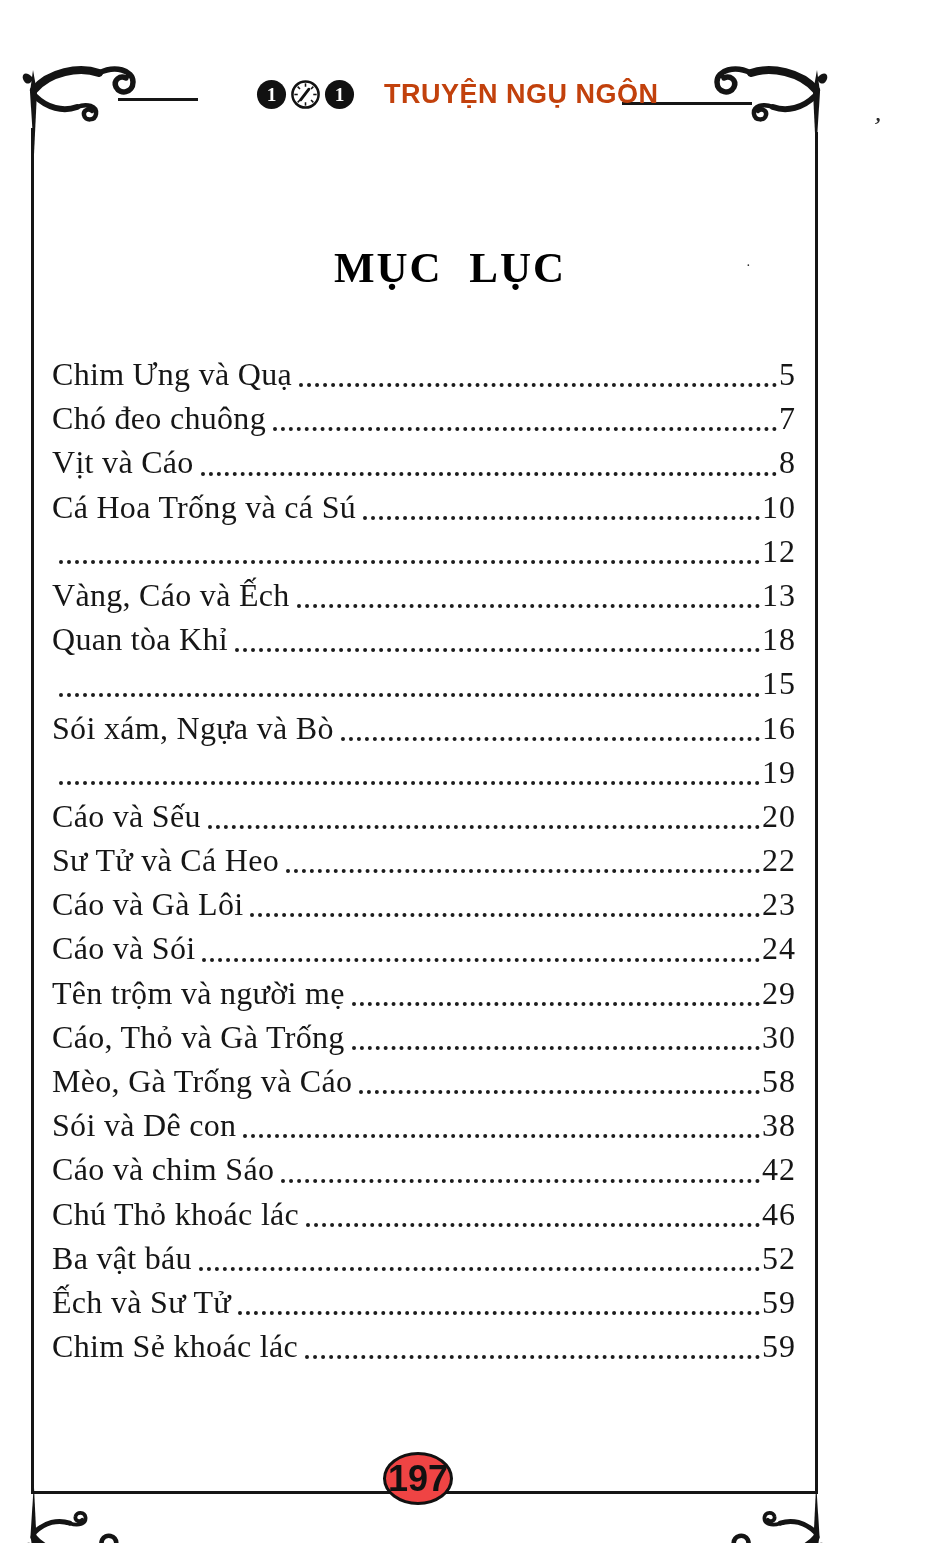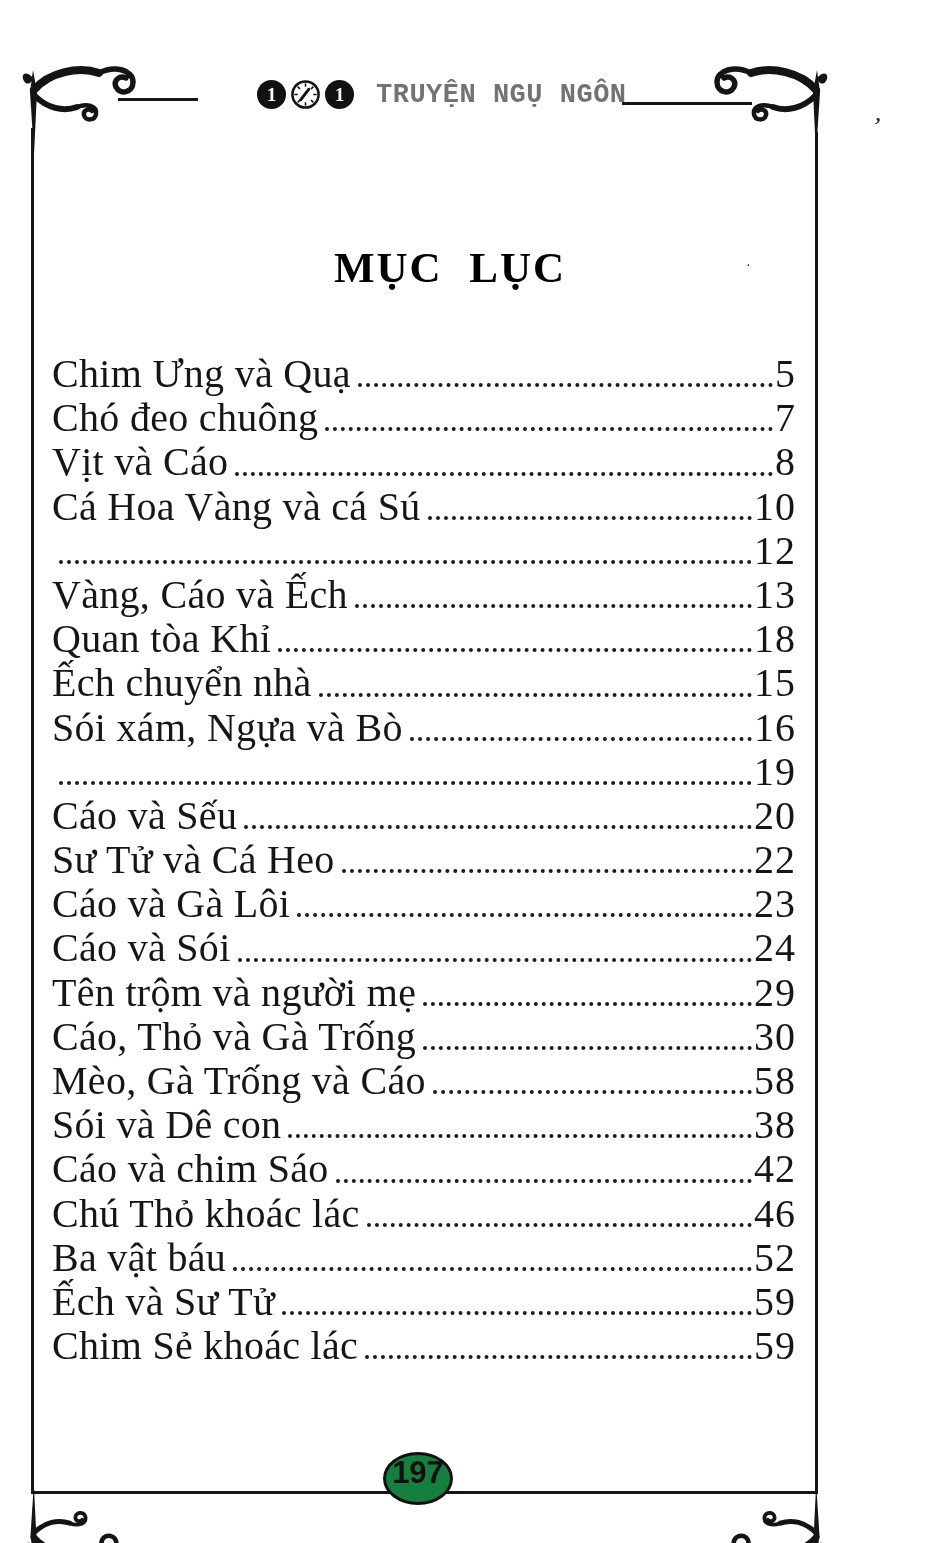--- a/index.html
+++ b/index.html
@@ -19,50 +19,50 @@
   #flourish-tr{left:709px;top:64px;width:120px;height:90px;transform:scaleX(-1);}
   #flourish-bl{left:23px;top:1484px;width:100px;height:75px;transform:scaleY(-1);}
   #flourish-br{left:727px;top:1484px;width:100px;height:75px;transform:scale(-1,-1);}
   
   .hdr-rule{position:absolute;background:#161616;height:3px;}
   #hdr-rule-left{left:118px;top:98px;width:80px;}
   #hdr-rule-right{left:622px;top:102px;width:130px;}
   #logo{position:absolute;left:256px;top:79px;display:flex;align-items:center;}
   .logo-circle{width:31px;height:31px;margin-right:3px;flex:0 0 auto;}
   #logo-title{
-    margin-left:18px;font-family:Liberation Mono, monospace;
-    font-weight:bold;font-size:27px;letter-spacing:.5px;color:#737373;
+    margin-left:26px;font-family:Liberation Sans, sans-serif;
+    font-weight:bold;font-size:27px;letter-spacing:.5px;color:#c2410c;
     white-space:nowrap;
   }
   .ink-speck{position:absolute;font-size:26px;color:#2a2a2a;font-family:"Liberation Serif",serif;}
   #speck-1{left:872px;top:112px;transform:rotate(12deg);}
   #speck-2{left:746px;top:258px;font-size:14px;}
   
   #page-title{
     position:absolute;left:0;top:243px;width:900px;text-align:center;
     font-weight:bold;font-size:43px;letter-spacing:2px;word-spacing:14px;color:#000000;
   }
   
   #toc{position:absolute;left:52px;top:352px;width:744px;}
   .toc-row{
     display:flex;align-items:baseline;height:44.2px;line-height:44.2px;
-    font-size:40px;white-space:nowrap;
+    font-size:32px;white-space:nowrap;
   }
   .toc-title{flex:0 0 auto;letter-spacing:.3px;}
   .toc-leader{
     flex:1 1 auto;min-width:24px;align-self:flex-end;
     border-bottom:4px dotted #1c1c1c;margin:0 2px 9px 7px;height:0;
   }
   .toc-page{flex:0 0 auto;letter-spacing:1px;}
   
   #page-badge{
     position:absolute;left:383px;top:1452px;width:64px;height:47px;
-    border:3px solid #111;border-radius:50%;background:#15803d;z-index:2;
-    display:flex;justify-content:center;
-    font-family:"Liberation Sans",sans-serif;font-weight:bold;font-size:31px;color:#111;
+    border:3px solid #111;border-radius:50%;background:#ef4444;z-index:2;
+    display:flex;align-items:center;justify-content:center;
+    font-family:"Liberation Sans",sans-serif;font-weight:bold;font-size:36px;color:#111;
   }
 </style>
 </head>
 <body>
 
 <div class="border-line" id="border-left"></div>
 <div class="border-line" id="border-right"></div>
 <div class="border-line" id="border-bottom"></div>
 
 <svg class="flourish" id="flourish-tl" viewBox="0 0 120 90">
@@ -150,40 +150,39 @@
       <span class="toc-title">Chó đeo chuông</span>
       <span class="toc-leader"></span>
       <span class="toc-page">7</span>
     </div>
     <div class="toc-row">
       <span class="toc-title">Vịt và Cáo</span>
       <span class="toc-leader"></span>
       <span class="toc-page">8</span>
     </div>
     <div class="toc-row">
-      <span class="toc-title">Cá Hoa Vàng và cá Sú</span>
+      <span class="toc-title">Cá Hoa Trống và cá Sú</span>
       <span class="toc-leader"></span>
       <span class="toc-page">10</span>
     </div>
     <div class="toc-row">
       <span class="toc-leader"></span>
       <span class="toc-page">12</span>
     </div>
     <div class="toc-row">
       <span class="toc-title">Vàng, Cáo và Ếch</span>
       <span class="toc-leader"></span>
       <span class="toc-page">13</span>
     </div>
     <div class="toc-row">
       <span class="toc-title">Quan tòa Khỉ</span>
       <span class="toc-leader"></span>
       <span class="toc-page">18</span>
     </div>
     <div class="toc-row">
-      <span class="toc-title">Ếch chuyển nhà</span>
       <span class="toc-leader"></span>
       <span class="toc-page">15</span>
     </div>
     <div class="toc-row">
       <span class="toc-title">Sói xám, Ngựa và Bò</span>
       <span class="toc-leader"></span>
       <span class="toc-page">16</span>
     </div>
     <div class="toc-row">
       <span class="toc-leader"></span>

